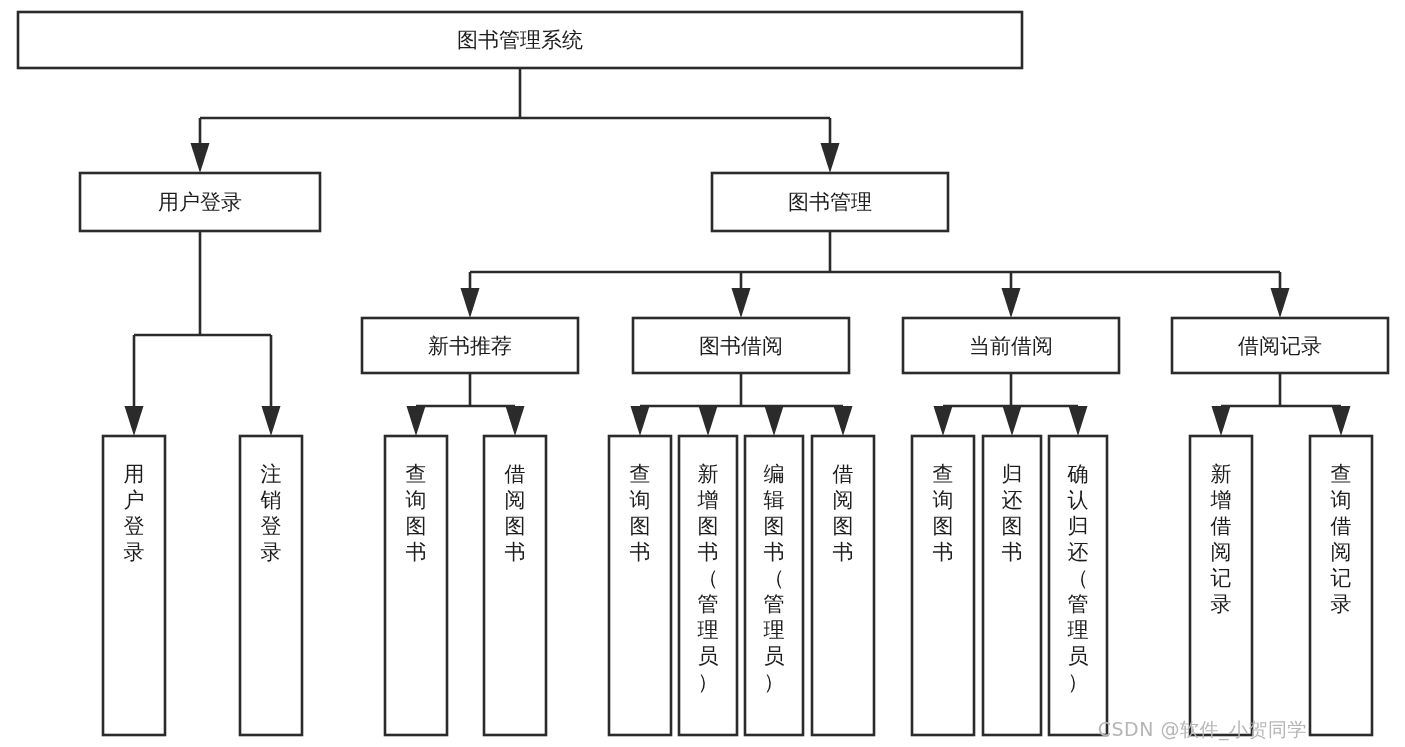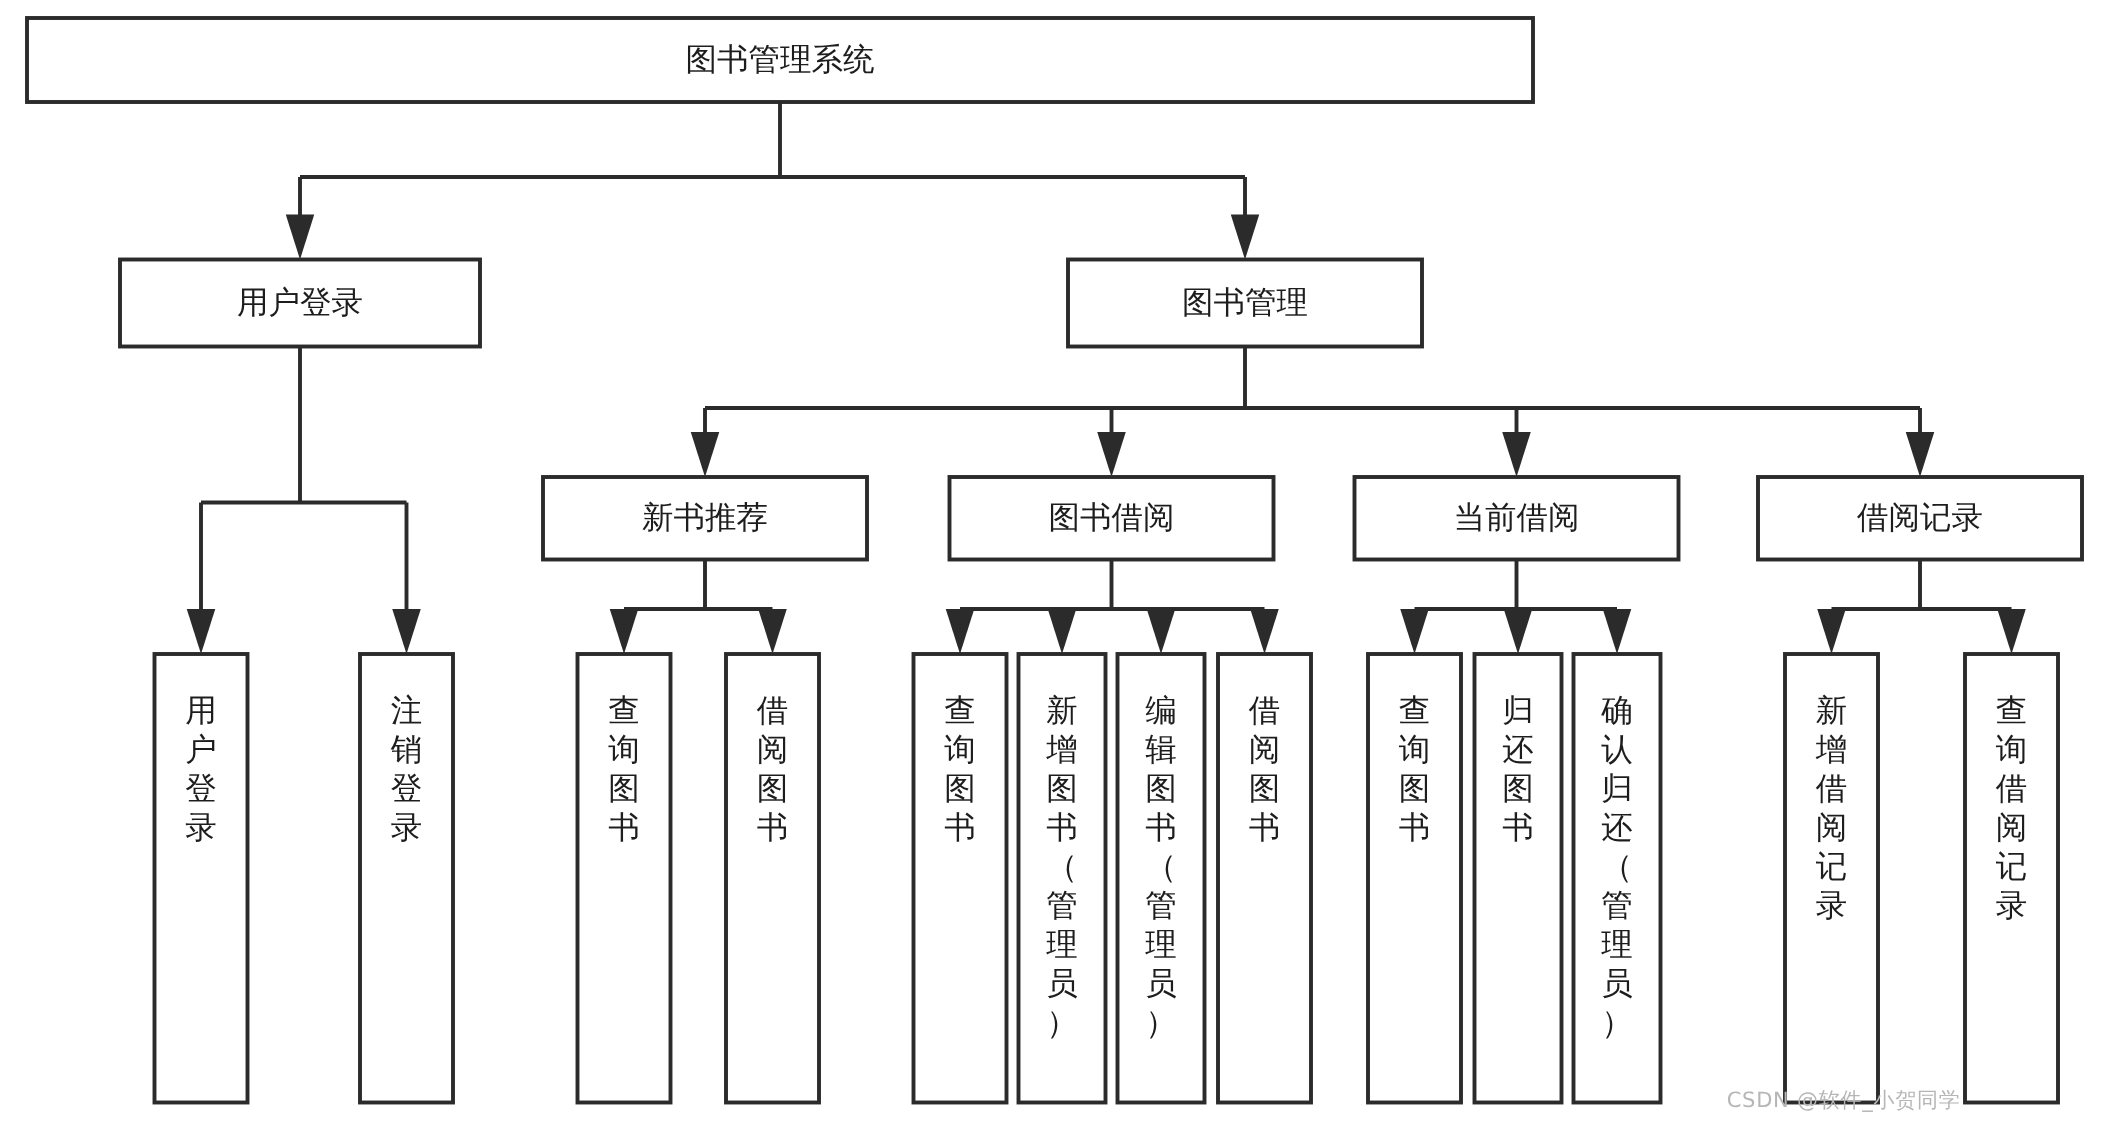--- a/index.html
+++ b/index.html
@@ -53,21 +53,21 @@
   }
   .arrow-head {
     fill: #2b2b2b;
     stroke: none;
   }
   .watermark {
     position: absolute;
     right: 10px;
     bottom: 4px;
     color: #b6b6b6;
-    font-size: 14px;
+    font-size: 19px;
     font-family: "DejaVu Sans", "Liberation Sans", sans-serif;
     letter-spacing: 0.5px;
     white-space: nowrap;
     user-select: none;
   }
 </style>
 </head>
 <body>
 
 <div id="diagram-root">

